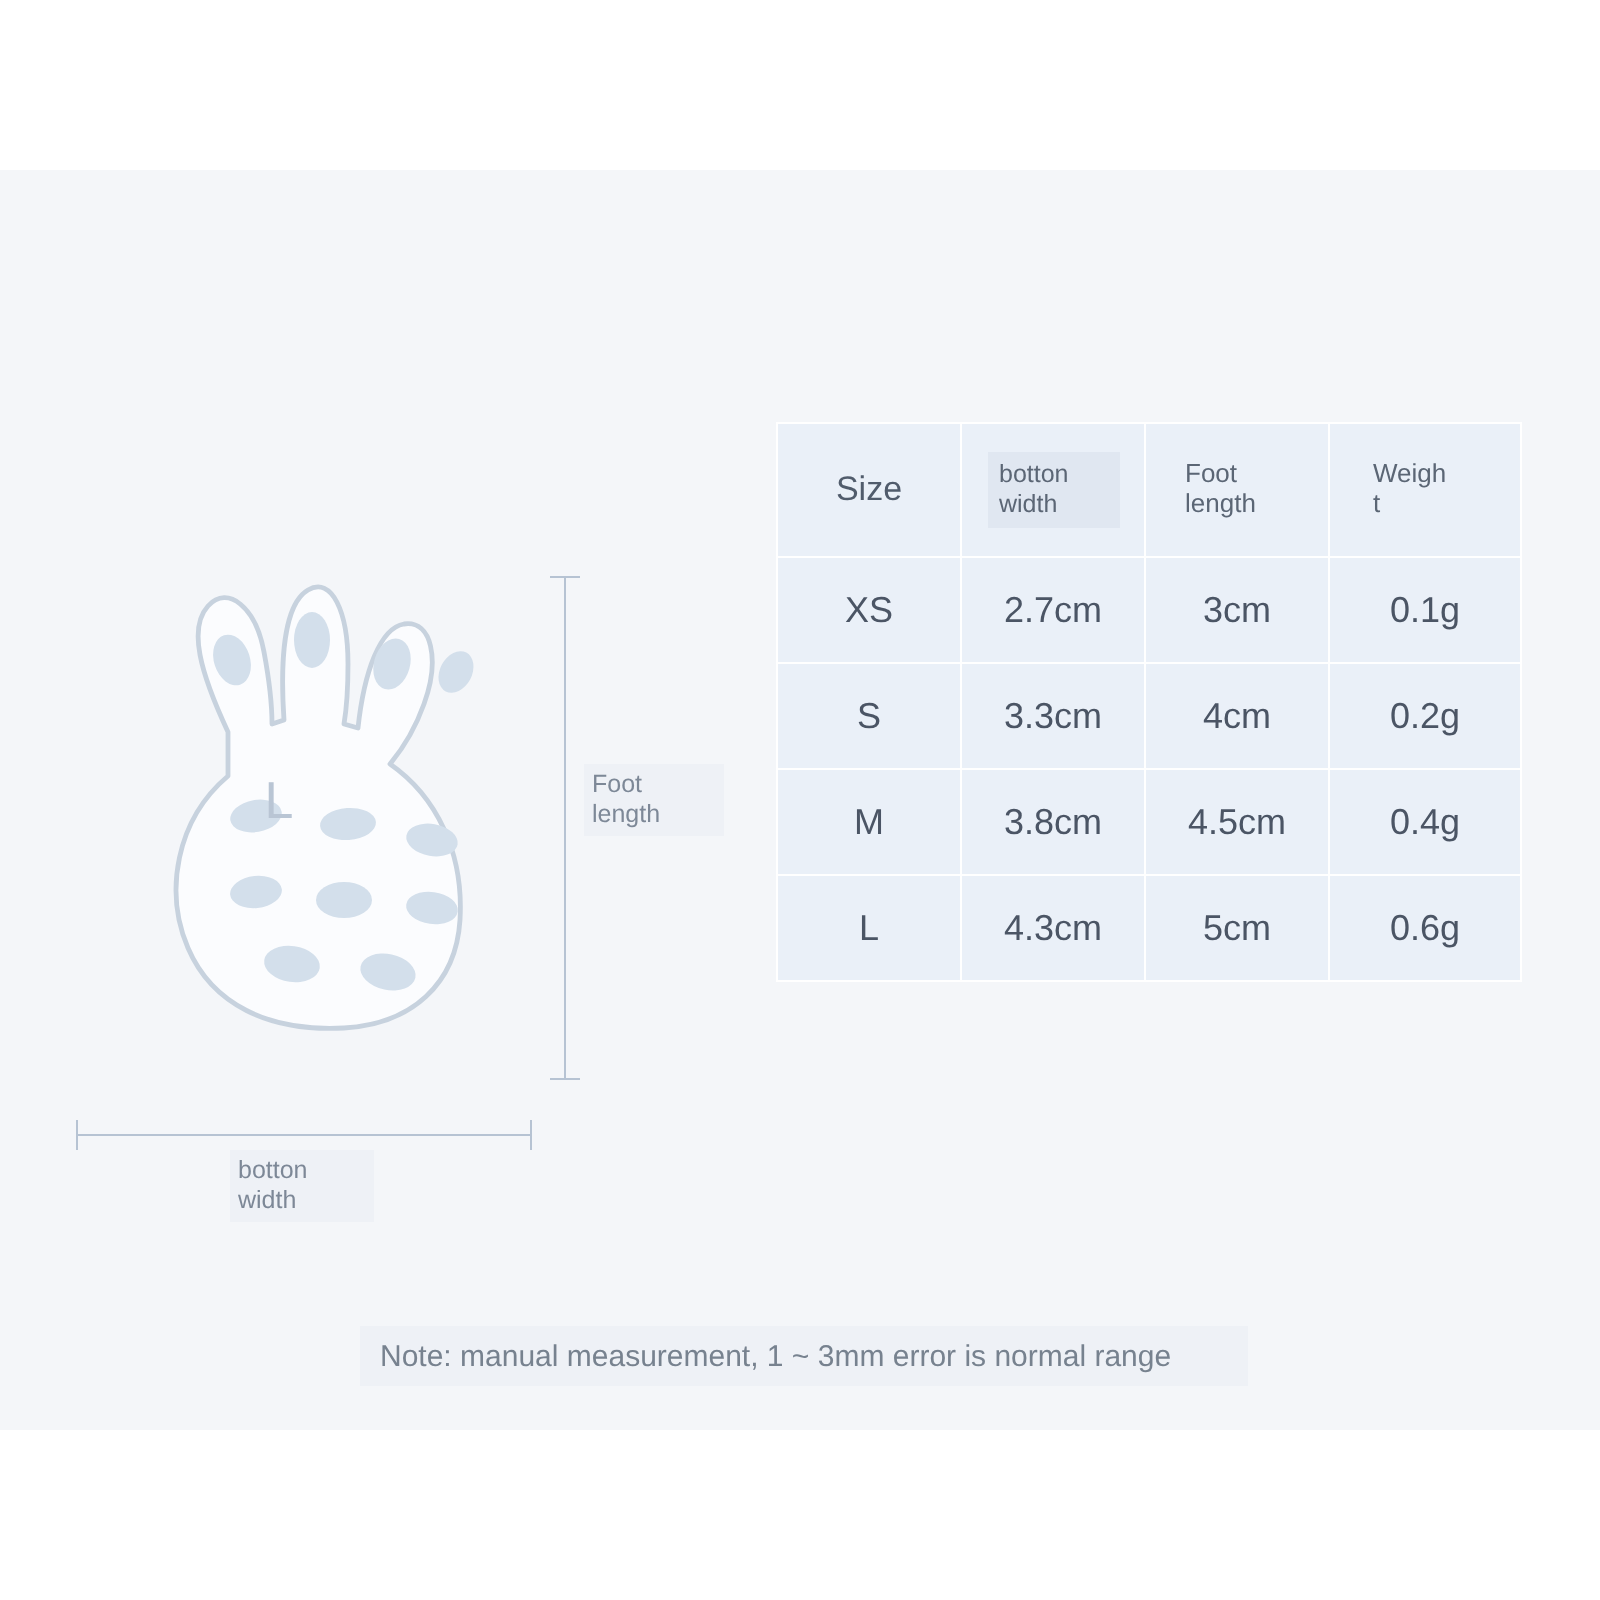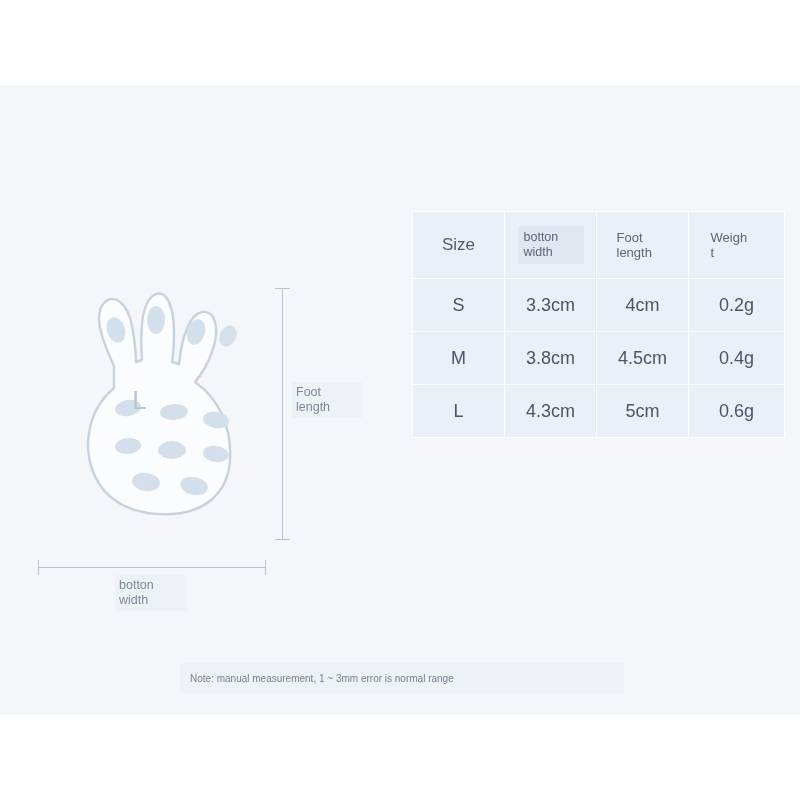--- a/index.html
+++ b/index.html
@@ -131,21 +131,21 @@
     color: #7d8897;
     background: #eef1f6;
     padding: 3px 4px;
     box-sizing: border-box;
     text-align: left;
   }
 
   
   .size-table {
     position: absolute;
-    left: 412px;
+    left: 388px;
     top: 126px;
     border-collapse: collapse;
     background: #c4b5fd;
     table-layout: fixed;
     width: 372px;
   }
   .size-table td, .size-table th {
     border: 1px solid #ffffff;
     background: #eaf0f8;
     color: #4b5565;
@@ -190,21 +190,21 @@
 
   
   .note {
     position: absolute;
     left: 180px;
     top: 578px;
     width: 444px;
     height: 30px;
     background: #eef1f6;
     color: #77828f;
-    font-size: 10px;
+    font-size: 15px;
     display: flex;
     align-items: center;
     padding-left: 10px;
     box-sizing: border-box;
   }
 </style>
 </head>
 <body>
 
 <div class="page">
@@ -282,20 +282,26 @@
           <td>
             <span class="hdr-plain">Foot<br>length</span>
           </td>
           <td>
             <span class="hdr-plain">Weigh<br>t</span>
           </td>
         </tr>
       </thead>
       <tbody>
         <tr>
+          <td class="cell-size">XS</td>
+          <td class="cell-val">2.7cm</td>
+          <td class="cell-val">3cm</td>
+          <td class="cell-val">0.1g</td>
+        </tr>
+        <tr>
           <td class="cell-size">S</td>
           <td class="cell-val">3.3cm</td>
           <td class="cell-val">4cm</td>
           <td class="cell-val">0.2g</td>
         </tr>
         <tr>
           <td class="cell-size">M</td>
           <td class="cell-val">3.8cm</td>
           <td class="cell-val">4.5cm</td>
           <td class="cell-val">0.4g</td>

